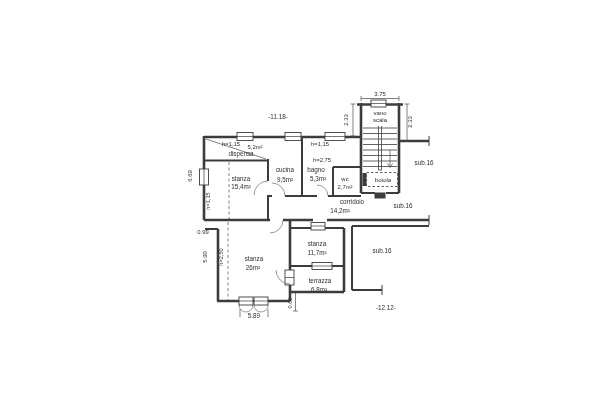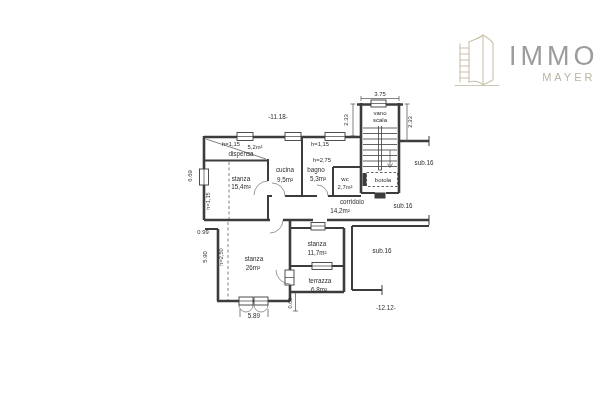--- a/index.html
+++ b/index.html
@@ -143,30 +143,14 @@
       <text x="210" y="201" class="t56" transform="rotate(-90 210 201)">h=1,15</text>
       <text x="203" y="234" class="t58">0.99</text>
       <text x="207" y="257" class="t6" transform="rotate(-90 207 257)">5.90</text>
       <text x="223" y="257" class="t56" transform="rotate(-90 223 257)">h=2,50</text>
       <text x="254" y="318">5.89</text>
       <text x="292" y="303" class="t56" transform="rotate(-90 292 303)">0.60</text>
       <text x="386" y="310">-12.12-</text>
     </g>
   </svg>
 
-  <div class="logo">
-    <svg class="logo-icon" width="48" height="58" viewBox="0 0 48 58">
-      <g fill="none" stroke="#cbc2ac" stroke-width="1.1" stroke-linecap="round">
-        <path d="M8,14 V52"></path>
-        <path d="M8,18 H17 M8,24 H17 M8,30 H17 M8,36 H17 M8,42 H17 M8,48 H17"></path>
-        <path d="M17,12 V52"></path>
-        <path d="M17,12 C24,9 28,8 31,5 M31,5 V55 M17,52 C24,50 28,52 31,55"></path>
-        <path d="M31,5 C36,8 39,10 41,13 M41,13 V50 M31,55 C36,52 39,51 41,50"></path>
-        <path d="M3,55.5 H47" stroke-width="0.9"></path>
-      </g>
-    </svg>
-    <div class="logo-text">
-      <div class="logo-brand">IMMO</div>
-      <div class="logo-sub">MAYER</div>
-    </div>
-  </div>
 
 </div>
 
 </body></html>

